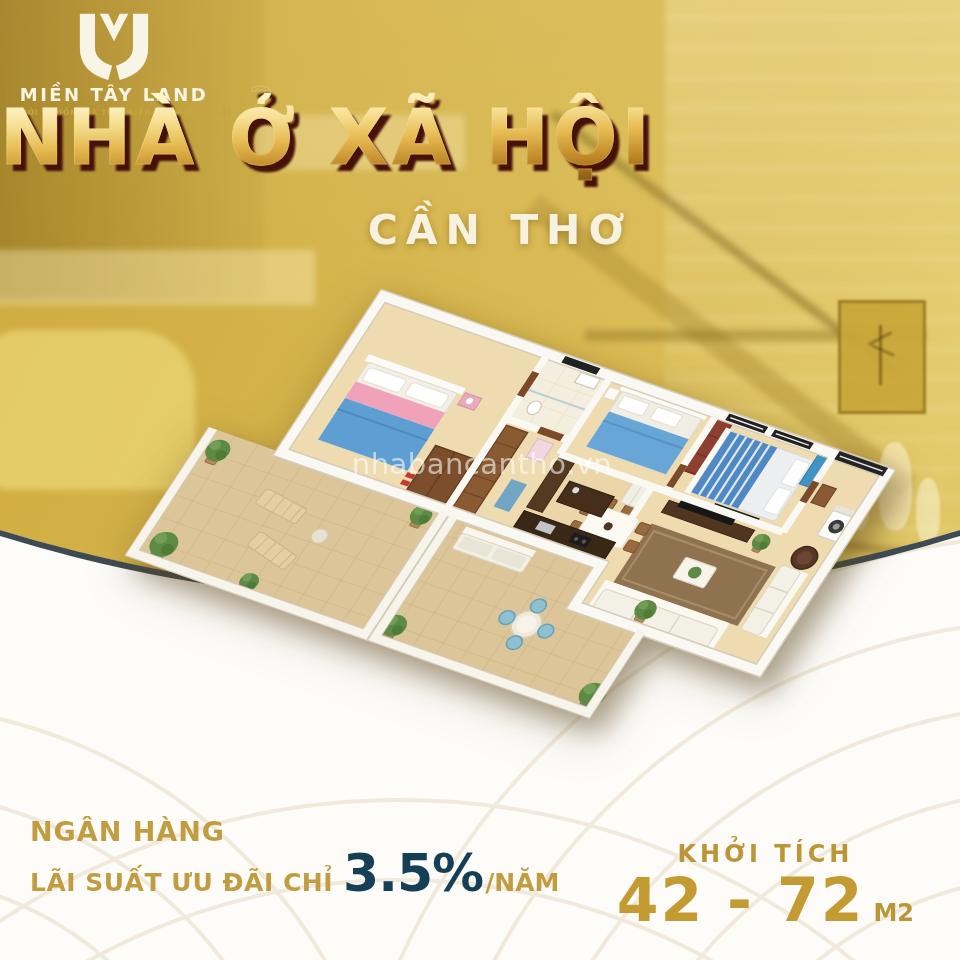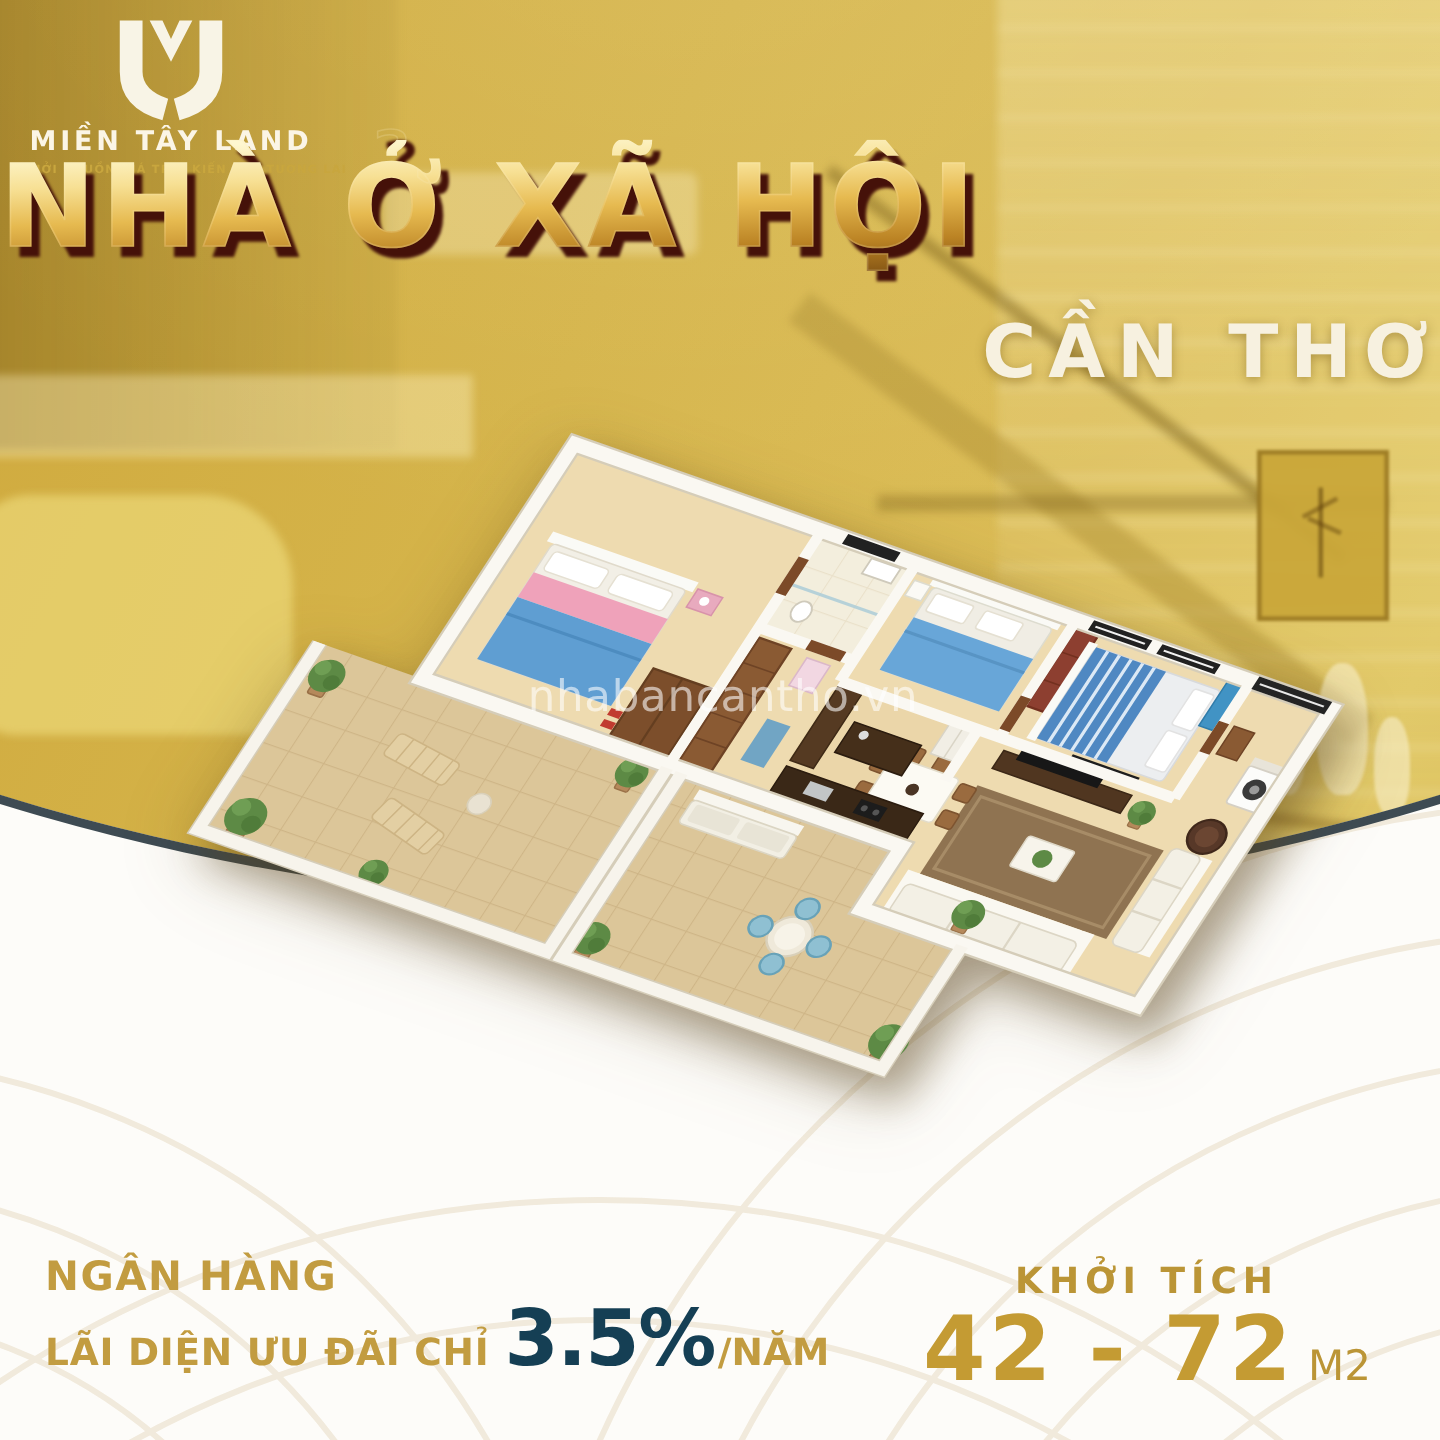--- a/index.html
+++ b/index.html
@@ -49,50 +49,50 @@
   .logo-tagline{margin-top:3px;font-size:7.5px;font-weight:bold;color:#c8a63e;letter-spacing:.8px;white-space:nowrap;}
 
   
   .title{position:absolute;left:0;right:0;top:100px;text-align:left;z-index:6;}
   .t-wrap{position:relative;display:inline-block;font-weight:bold;font-size:76px;line-height:1;letter-spacing:4px;white-space:nowrap;}
   .t-shadow{position:absolute;left:6px;top:7px;color:#451109;filter:blur(1px);}
   .t-grad{position:relative;
     background:linear-gradient(178deg,#fef7d0 8%,#f7e094 30%,#e6ba50 52%,#bb8324 78%,#8a5a16 96%);
     -webkit-background-clip:text;background-clip:text;color:transparent;
     -webkit-text-stroke:1px rgba(250,238,190,.22);}
-  .subtitle{position:absolute;left:0;right:0;top:206px;text-align:right;z-index:6;
-    font-size:49px;font-weight:bold;color:#f7f1e0;letter-spacing:8px;
+  .subtitle{position:absolute;left:0;right:0;top:206px;text-align:center;z-index:6;
+    font-size:41px;font-weight:bold;color:#f7f1e0;letter-spacing:8px;
     text-shadow:0 2px 7px rgba(110,82,16,.45);padding-left:40px;}
 
   
   .plan{position:absolute;left:55px;top:248px;z-index:3;
     filter:drop-shadow(10px 16px 13px rgba(88,66,22,.40)) drop-shadow(-5px 9px 22px rgba(88,66,22,.22));}
 
   
   .watermark{position:absolute;left:4px;right:0;top:447px;text-align:center;z-index:4;
     font-size:29px;color:rgba(255,255,255,.58);letter-spacing:.5px;}
 
   
   .promo{position:absolute;left:30px;top:816px;z-index:6;}
-  .p-row{display:flex;align-items:baseline;white-space:nowrap;margin-top:20px;}
+  .p-row{display:flex;align-items:baseline;white-space:nowrap;}
   .p-gold{color:#c29c40;font-weight:bold;}
   .p1{font-size:27px;letter-spacing:1px;}
   .p2-prefix{font-size:27px;letter-spacing:1px;}
   .p2-value{font-size:58px;font-weight:bold;color:#20708f;margin-left:12px;letter-spacing:-1px;}
   .p3-prefix{font-size:25px;letter-spacing:.5px;}
   .p3-value{font-size:52px;font-weight:bold;color:#153f54;margin-left:10px;letter-spacing:-1px;}
   .p3-suffix{font-size:25px;margin-left:2px;margin-top:10px;}
   .p-row + .p-row{margin-top:-4px;}
 
   
   .area{position:absolute;right:46px;top:840px;text-align:center;z-index:6;}
   .area-label{font-size:24px;font-weight:bold;color:#bb9536;letter-spacing:4px;}
   .area-row{display:flex;align-items:baseline;justify-content:center;margin-top:2px;}
   .area-value{font-size:60px;font-weight:bold;color:#c49b33;letter-spacing:2px;line-height:1;}
-  .area-unit{font-size:28px;font-weight:normal;color:#bb9536;margin-left:9px;}
+  .area-unit{font-size:24px;font-weight:bold;color:#bb9536;margin-left:9px;}
 </style>
 </head>
 <body>
 
 <div class="page">
 
   <svg class="waves" width="960" height="960" viewBox="0 0 960 960">
     <g stroke="#efe7d7" fill="none" stroke-width="4" opacity="0.85">
       <circle cx="1060" cy="1260" r="300"></circle>
         <circle cx="1060" cy="1260" r="385"></circle>
@@ -338,21 +338,21 @@
     </g>
   </svg>
 
   <div class="watermark">nhabancantho.vn</div>
 
   <div class="promo">
     <div class="p-row">
         <span class="p-gold p1">NGÂN HÀNG</span>
       </div>
     <div class="p-row">
-      <span class="p-gold p3-prefix">LÃI DIỆN ƯU ĐÃI CHỈ</span>
+      <span class="p-gold p3-prefix">LÃI SUẤT ƯU ĐÃI CHỈ</span>
       <span class="p3-value">3.5%</span>
       <span class="p-gold p3-suffix">/NĂM</span>
     </div>
   </div>
 
   <div class="area">
     <div class="area-label">KHỞI TÍCH</div>
     <div class="area-row">
       <span class="area-value">42 - 72</span>
       <span class="area-unit">M2</span>

